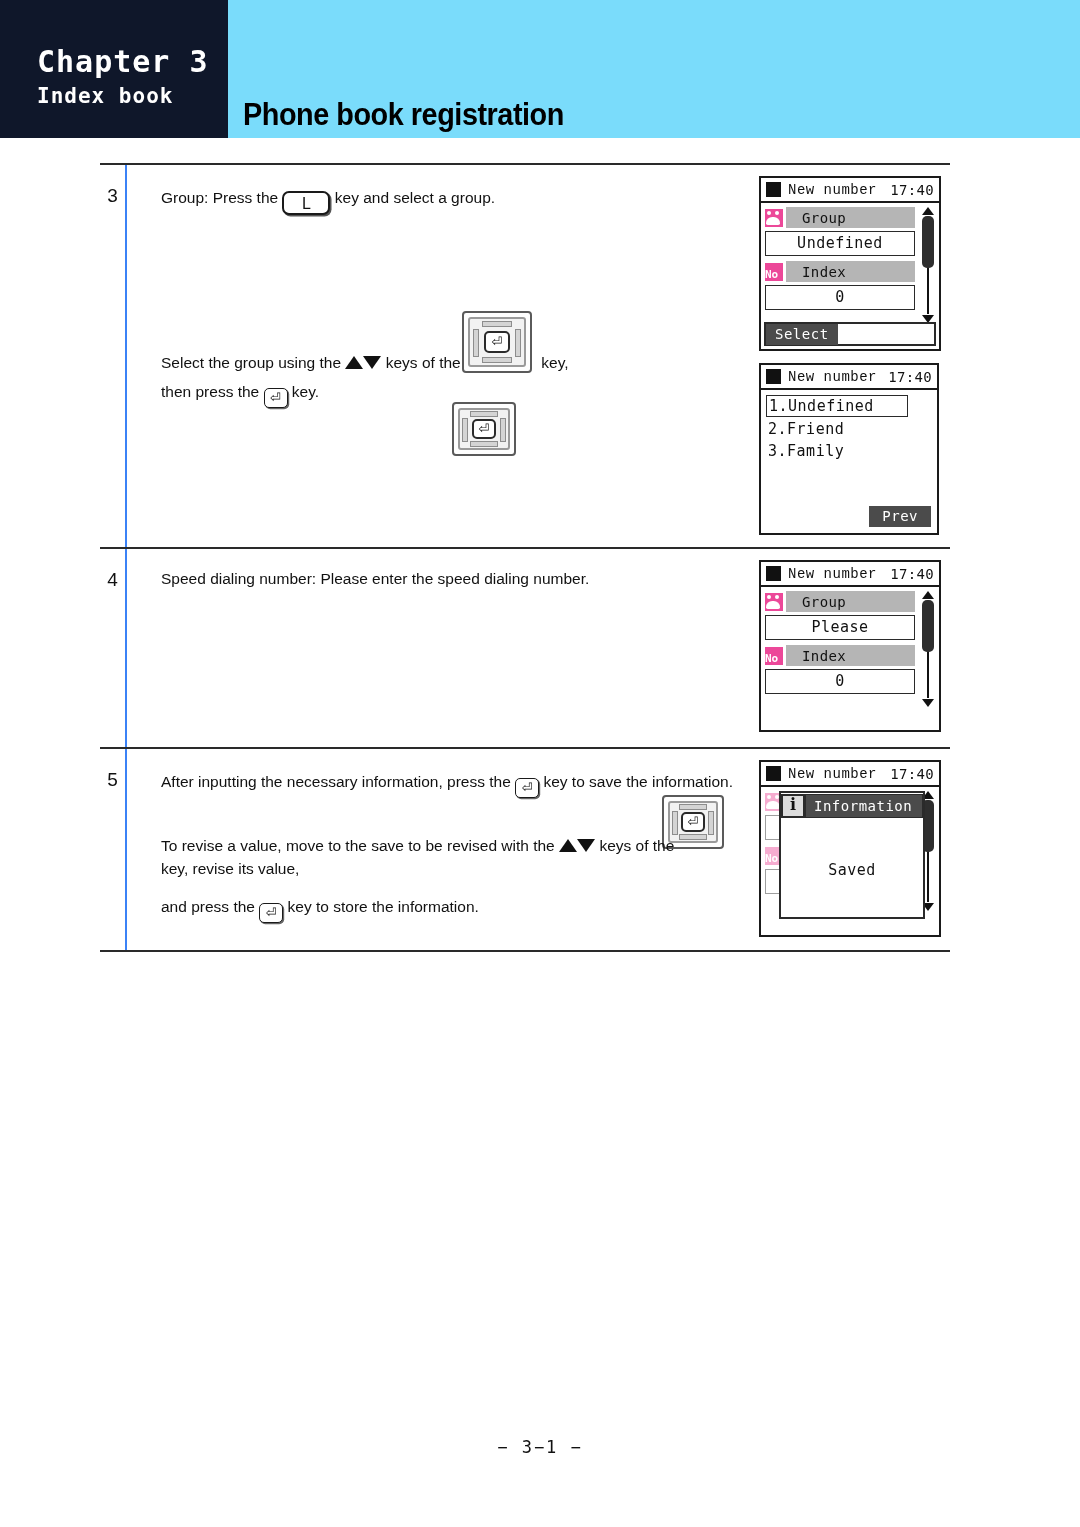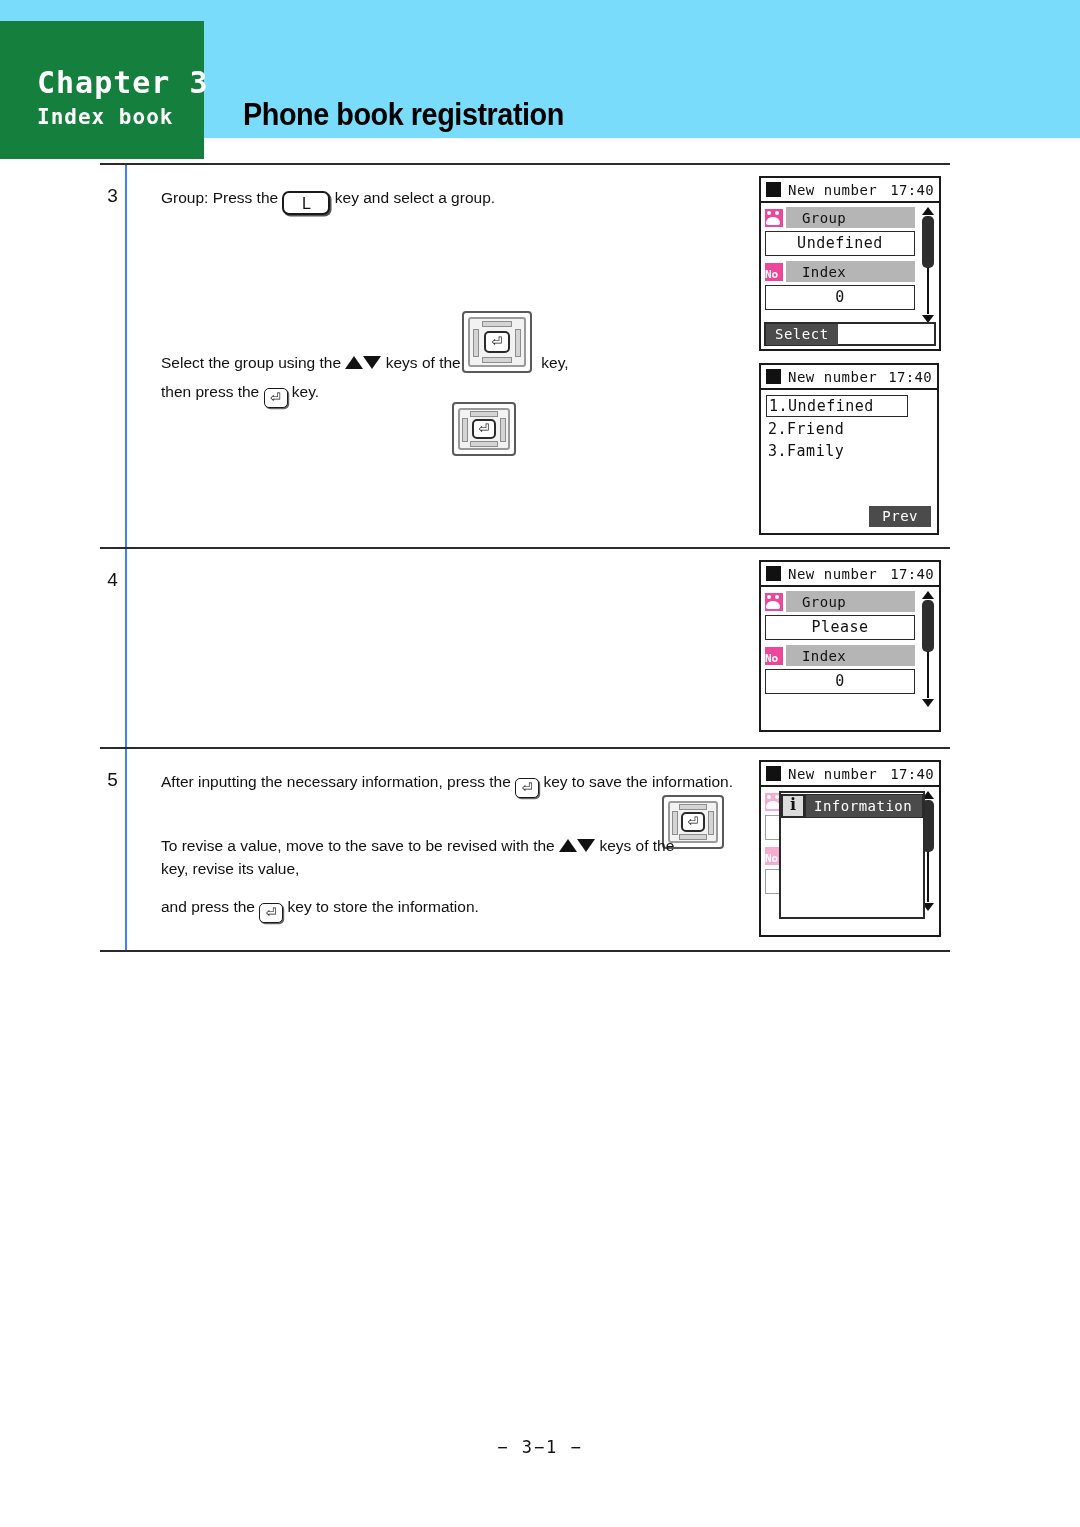--- a/index.html
+++ b/index.html
@@ -24,23 +24,22 @@
   }
   .header-band {
     position: absolute;
     left: 0; top: 0;
     width: 1080px; height: 138px;
     background: #7adcfb;
   }
   .chapter-box {
     position: absolute;
     left: 0; top: 0;
-    width: 204px; height: 138px;
-    background: #15803d;
-    margin-top: 21px;
+    width: 228px; height: 138px;
+    background: #0f172a;
   }
   .chapter-title {
     position: absolute;
     left: 37px; top: 44px;
     color: #ffffff;
     font-family: "DejaVu Sans Mono", monospace;
     font-size: 30px;
     font-weight: bold;
     letter-spacing: 1px;
     white-space: nowrap;
@@ -222,20 +221,21 @@
   .lcd-sq {
     width: 15px; height: 15px;
     background: #111;
     flex: 0 0 15px;
   }
   .lcd-title-text {
     margin-left: 7px;
     font-size: 14px;
     color: #111;
     letter-spacing: 0.5px;
+    font-family: Liberation Mono, monospace;
   }
   .lcd-clock {
     margin-left: auto;
     font-size: 14px;
     color: #111;
     letter-spacing: 0.3px;
   }
   .lcd-body {
     position: relative;
     padding: 4px 4px 0 4px;
@@ -541,20 +541,21 @@
         </div>
       </div>
 
     </div>
   </div>
 
   <div class="step-row r4">
     <div class="step-num">4</div>
     <div class="step-body">
 
+      <div class="txt" style="left:34px; top:20px;">Speed dialing number:  Please enter the speed dialing number.</div>
 
       <div class="lcd" style="left:632px; top:11px; width:182px; height:172px;">
         <div class="lcd-title">
           <span class="lcd-sq"></span>
           <span class="lcd-title-text">New number</span>
           <span class="lcd-clock">17:40</span>
         </div>
         <div class="lcd-body" style="height:142px;">
           <div style="width:150px;">
             <div class="lcd-field-label">
@@ -639,20 +640,21 @@
             <span class="sb-track"></span>
             <span class="sb-thumb" style="height:52px;"></span>
             <span class="sb-dn"></span>
           </div>
 
           <div class="lcd-dialog" style="left:18px; top:4px; width:146px; height:128px;">
             <div class="dlg-head">
               <span class="dlg-icon"></span>
               <span class="dlg-title">Information</span>
             </div>
+            <div class="dlg-msg">Saved</div>
           </div>
         </div>
       </div>
 
     </div>
   </div>
 
 </div>
 
 <div class="footer">− 3−1 −</div>

